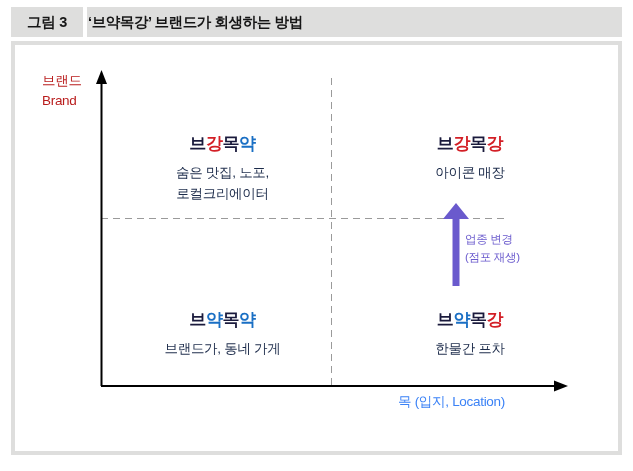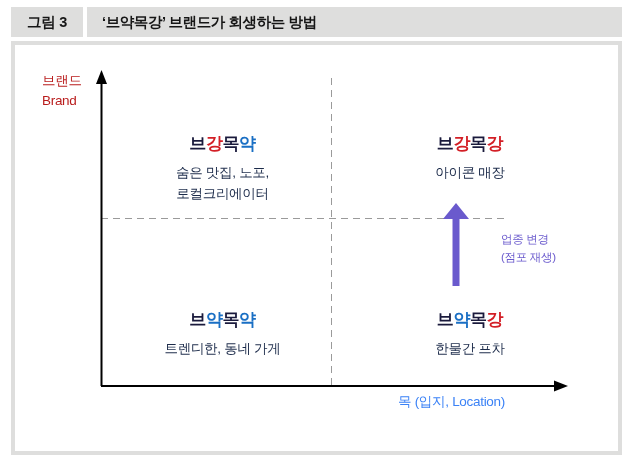--- a/index.html
+++ b/index.html
@@ -47,21 +47,21 @@
   }
   #header-divider {
     width: 4px;
     background: #ffffff;
   }
   #header-title-cell {
     flex: 1;
     background: #dededd;
     display: flex;
     align-items: center;
-    padding-left: 15px;
+    padding-left: 1px;
   }
   #header-title {
     font-size: 14.5px;
     font-weight: bold;
     color: #161616;
     letter-spacing: -0.4px;
     white-space: nowrap;
   }
 
   
@@ -142,21 +142,20 @@
   
   #arrow-annotation {
     position: absolute;
     left: 465px;
     top: 230px;
     font-size: 11.5px;
     color: #6a5acd;
     line-height: 1.6;
     letter-spacing: -0.3px;
     white-space: nowrap;
-    margin-left: 36px;
   }
   #arrow-annotation div { line-height: 1.6; }
 </style>
 </head>
 <body>
 
 <div id="figure">
 
   <div id="header-bar">
     <div id="header-number-cell">
@@ -214,21 +213,21 @@
     <div class="quad-sub">
       <div>아이콘 매장</div>
     </div>
   </div>
 
   <div class="quad" id="quad-bl">
     <div class="quad-title">
       <span class="c-navy">브</span><span class="c-blue">약</span><span class="c-navy">목</span><span class="c-blue">약</span>
     </div>
     <div class="quad-sub">
-      <div>트렌디한, 동네 가게</div>
+      <div>브랜드가, 동네 가게</div>
     </div>
   </div>
 
   <div class="quad" id="quad-br">
     <div class="quad-title">
       <span class="c-navy">브</span><span class="c-blue">약</span><span class="c-navy">목</span><span class="c-red">강</span>
     </div>
     <div class="quad-sub">
       <div>한물간 프차</div>
     </div>

